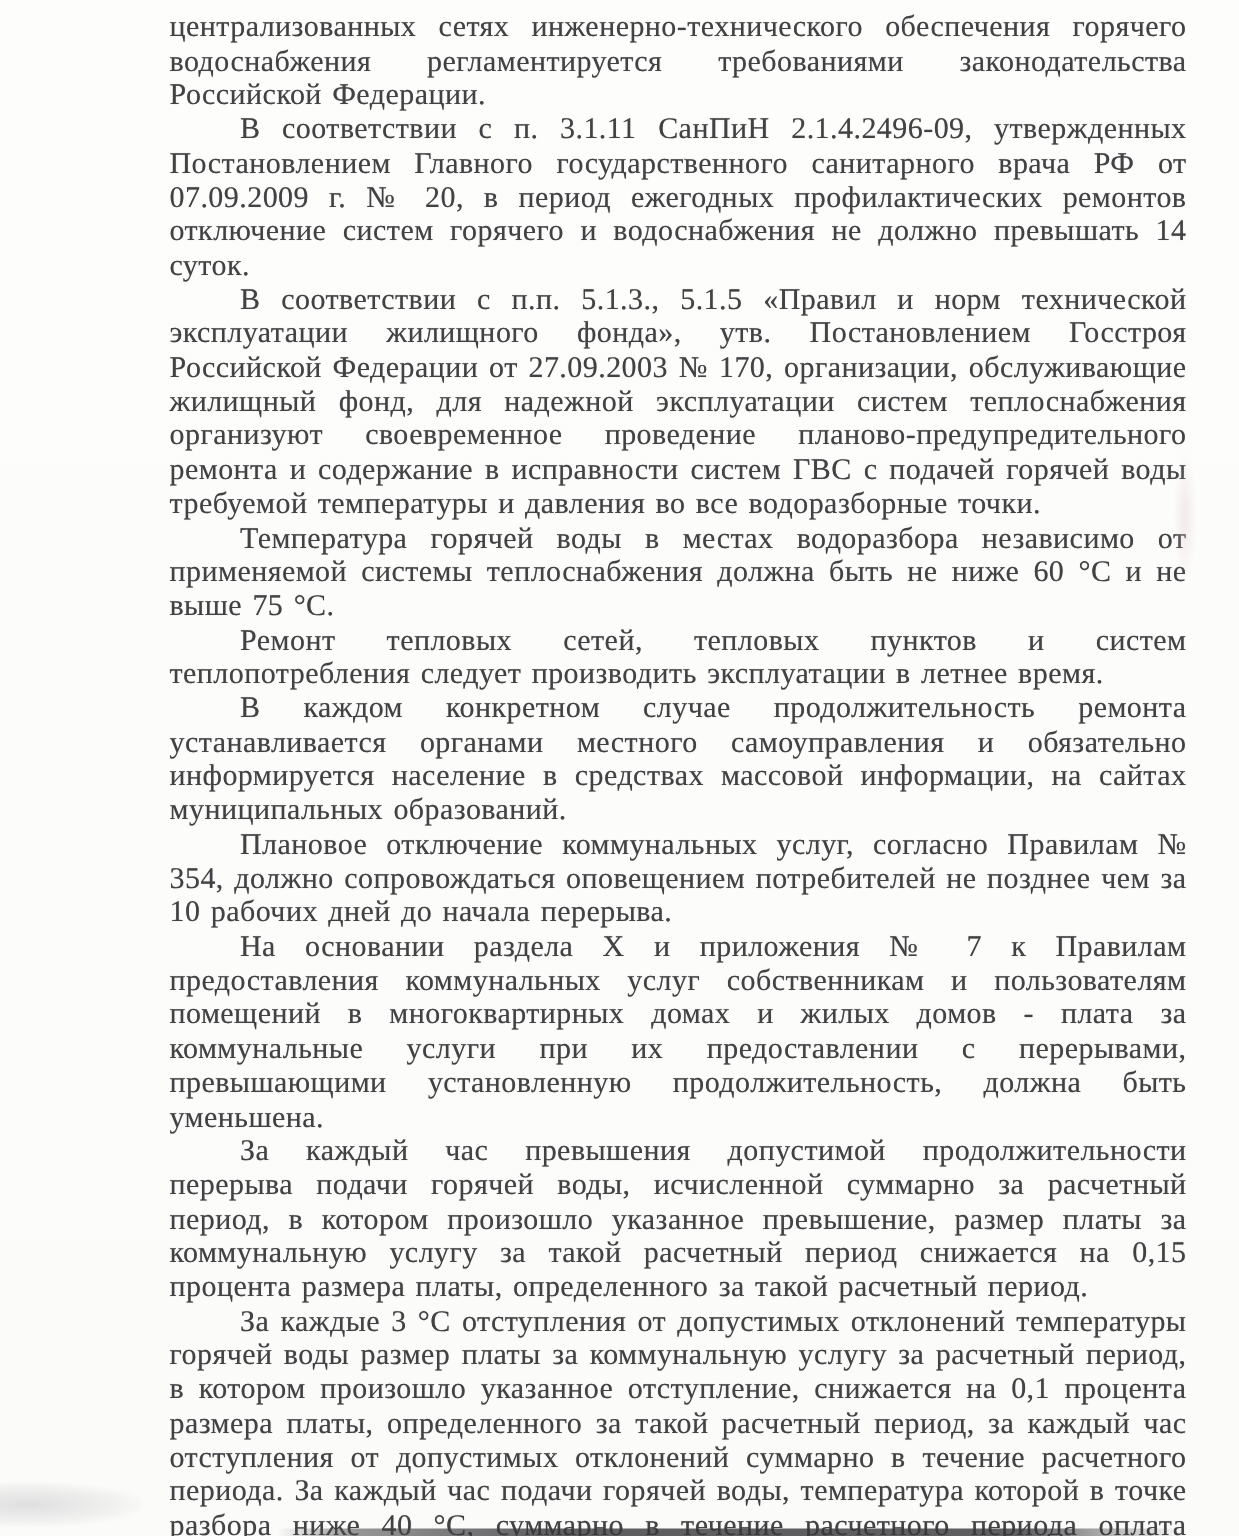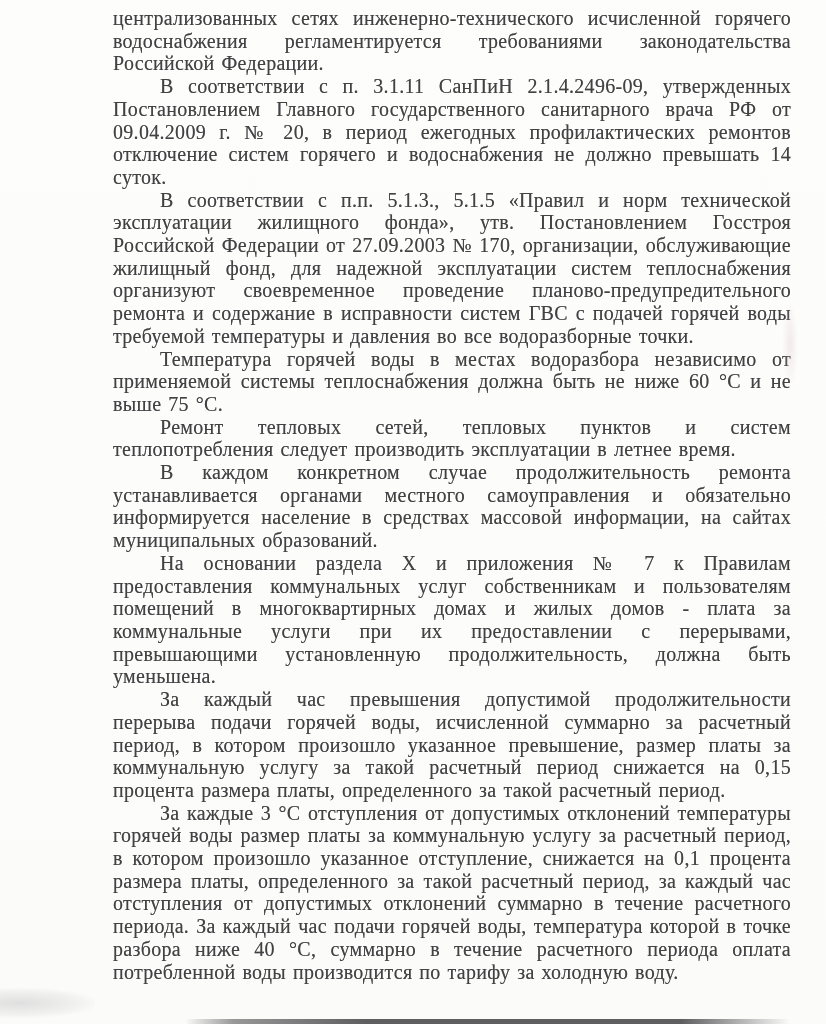--- a/index.html
+++ b/index.html
@@ -69,26 +69,27 @@
     background: radial-gradient(ellipse at center,
       rgba(220,200,200,0.35) 0%,
       rgba(220,200,200,0) 70%);
   }
 </style>
 </head>
 <body>
 
 <div class="page">
   <div class="text-block">
-    <p>централизованных сетях инженерно-технического исчисленной горячего водоснабжения регламентируется требованиями законодательства Российской Федерации.</p>
-    <p class="indent">В соответствии с п. 3.1.11 СанПиН 2.1.4.2496-09, утвержденных Постановлением Главного государственного санитарного врача РФ от 09.04.2009 г. № 20, в период ежегодных профилактических ремонтов отключение систем горячего и водоснабжения не должно превышать 14 суток.</p>
+    <p>централизованных сетях инженерно-технического обеспечения горячего водоснабжения регламентируется требованиями законодательства Российской Федерации.</p>
+    <p class="indent">В соответствии с п. 3.1.11 СанПиН 2.1.4.2496-09, утвержденных Постановлением Главного государственного санитарного врача РФ от 07.09.2009 г. № 20, в период ежегодных профилактических ремонтов отключение систем горячего и водоснабжения не должно превышать 14 суток.</p>
     <p class="indent">В соответствии с п.п. 5.1.3., 5.1.5 «Правил и норм технической эксплуатации жилищного фонда», утв. Постановлением Госстроя Российской Федерации от 27.09.2003 № 170, организации, обслуживающие жилищный фонд, для надежной эксплуатации систем теплоснабжения организуют своевременное проведение планово-предупредительного ремонта и содержание в исправности систем ГВС с подачей горячей воды требуемой температуры и давления во все водоразборные точки.</p>
     <p class="indent">Температура горячей воды в местах водоразбора независимо от применяемой системы теплоснабжения должна быть не ниже 60 °С и не выше 75 °С.</p>
     <p class="indent">Ремонт тепловых сетей, тепловых пунктов и систем теплопотребления следует производить эксплуатации в летнее время.</p>
     <p class="indent">В каждом конкретном случае продолжительность ремонта устанавливается органами местного самоуправления и обязательно информируется население в средствах массовой информации, на сайтах муниципальных образований.</p>
+    <p class="indent">Плановое отключение коммунальных услуг, согласно Правилам № 354, должно сопровождаться оповещением потребителей не позднее чем за 10 рабочих дней до начала перерыва.</p>
     <p class="indent">На основании раздела X и приложения № 7 к Правилам предоставления коммунальных услуг собственникам и пользователям помещений в многоквартирных домах и жилых домов - плата за коммунальные услуги при их предоставлении с перерывами, превышающими установленную продолжительность, должна быть уменьшена.</p>
     <p class="indent">За каждый час превышения допустимой продолжительности перерыва подачи горячей воды, исчисленной суммарно за расчетный период, в котором произошло указанное превышение, размер платы за коммунальную услугу за такой расчетный период снижается на 0,15 процента размера платы, определенного за такой расчетный период.</p>
     <p class="indent">За каждые 3 °С отступления от допустимых отклонений температуры горячей воды размер платы за коммунальную услугу за расчетный период, в котором произошло указанное отступление, снижается на 0,1 процента размера платы, определенного за такой расчетный период, за каждый час отступления от допустимых отклонений суммарно в течение расчетного периода. За каждый час подачи горячей воды, температура которой в точке разбора ниже 40 °С, суммарно в течение расчетного периода оплата потребленной воды производится по тарифу за холодную воду.</p>
   </div>
 
   <div class="scan-smudge-right"></div>
   <div class="scan-smudge-bottom-left"></div>
   <div class="scan-edge-shadow"></div>
 </div>
 

